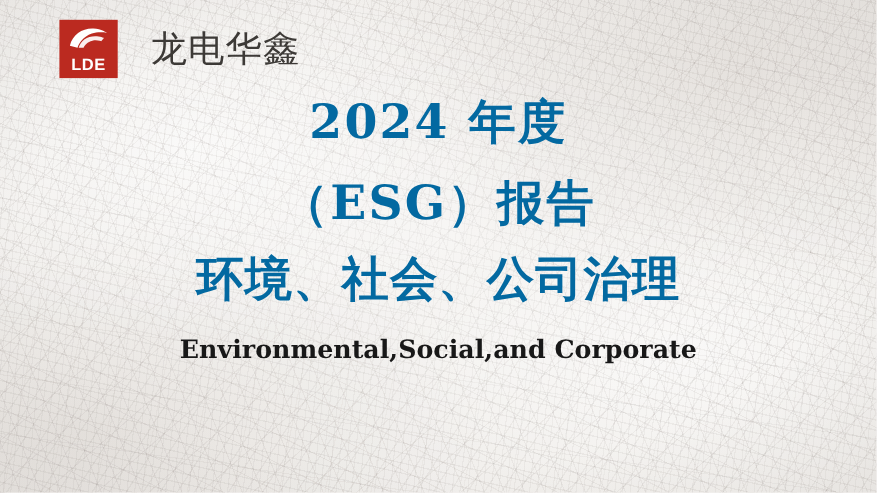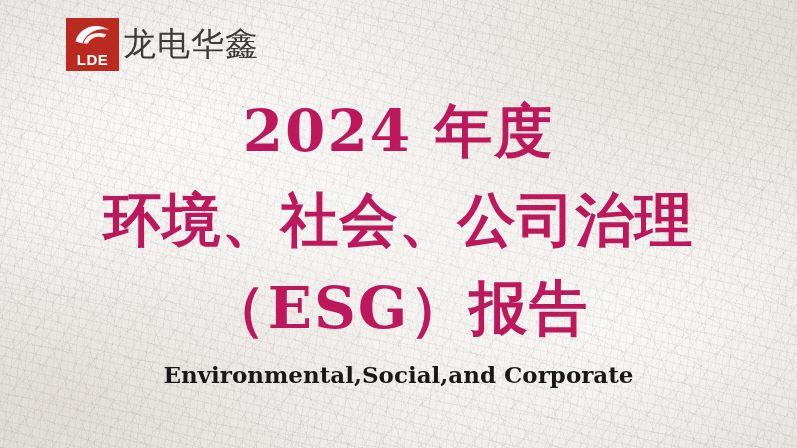--- a/index.html
+++ b/index.html
@@ -51,25 +51,25 @@
   .vignette {
     position: absolute;
     inset: 0;
     background: radial-gradient(ellipse 85% 85% at 50% 48%, rgba(255,255,255,0.35) 0%, rgba(255,255,255,0) 55%, rgba(150,142,136,0.18) 100%);
     pointer-events: none;
   }
 
   
   .logo-block {
     position: absolute;
-    left: 66px;
+    left: 54px;
     top: 18px;
     display: flex;
     align-items: center;
-    gap: 4px;
+    gap: 30px;
   }
   .logo-mark {
     position: relative;
     width: 53px;
     height: 53px;
     background: #bb2a20;
     display: flex;
     flex-direction: column;
     align-items: center;
     justify-content: flex-end;
@@ -104,25 +104,25 @@
   .title-area {
     position: absolute;
     left: 0;
     right: 0;
     top: 86px;
     text-align: center;
   }
   .cn-title {
     font-family: "DejaVu Serif", serif;
     font-weight: bold;
-    color: #be185d;
-    font-size: 58px;
+    color: #0369a1;
+    font-size: 43px;
     line-height: 1.0;
     letter-spacing: 2px;
-    margin: 16px;
+    margin: 4px;
   }
   .cn-line1 { margin-bottom: 31px; }
   .cn-line2 { margin-bottom: 30px; letter-spacing: 1px; }
   .cn-line3 { margin-bottom: 26px; }
 
   .en-title {
     font-family: "DejaVu Serif", serif;
     font-weight: bold;
     color: #181818;
     font-size: 23px;
@@ -147,18 +147,18 @@
         <path d="M1.5 17.5 C4 7.5, 13 1.5, 23 2 C30 2.4, 35.5 6, 35.5 6 C35.5 6, 28 4.2, 21.5 6.5 C13.5 9.3, 9.5 15.5, 8.5 19.5 Z" fill="#ffffff"></path>
         <path d="M9.5 19.5 C11.5 13, 17 9, 24.5 9 C29 9, 32.5 10.5, 32.5 10.5 L30 13.5 C30 13.5, 26 12, 22 13 C17.5 14.2, 15 16.8, 14 19.5 Z" fill="#ffffff" opacity="0.92"></path>
       </svg>
       <div class="lde">LDE</div>
     </div>
     <div class="logo-text">龙电华鑫</div>
   </div>
 
   <div class="title-area">
     <div class="cn-title cn-line1">2024 年度</div>
+    <div class="cn-title cn-line3">（ESG）报告</div>
     <div class="cn-title cn-line2">环境、社会、公司治理</div>
-    <div class="cn-title cn-line3">（ESG）报告</div>
     <div class="en-title en-line1">Environmental,Social,and Corporate</div>
   </div>
 
 </div>
 
 </body></html>

